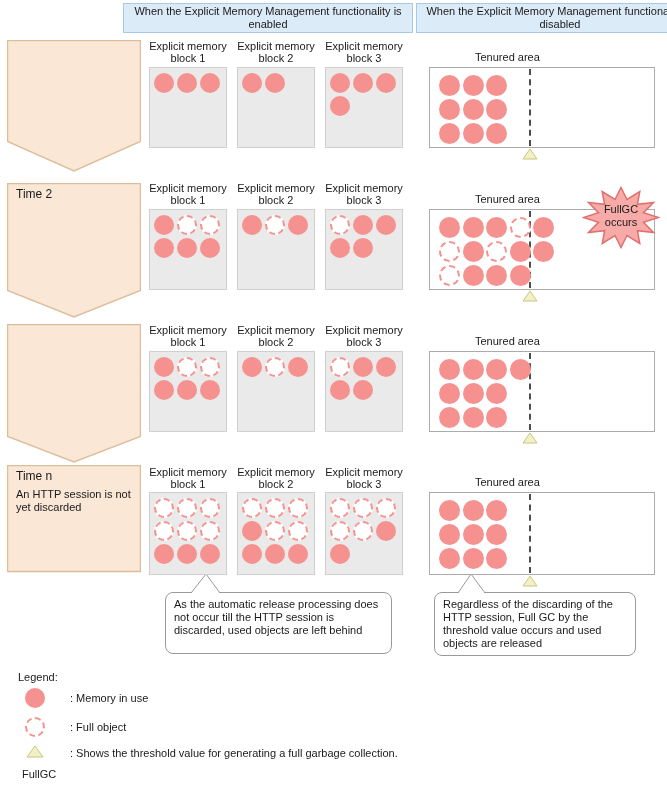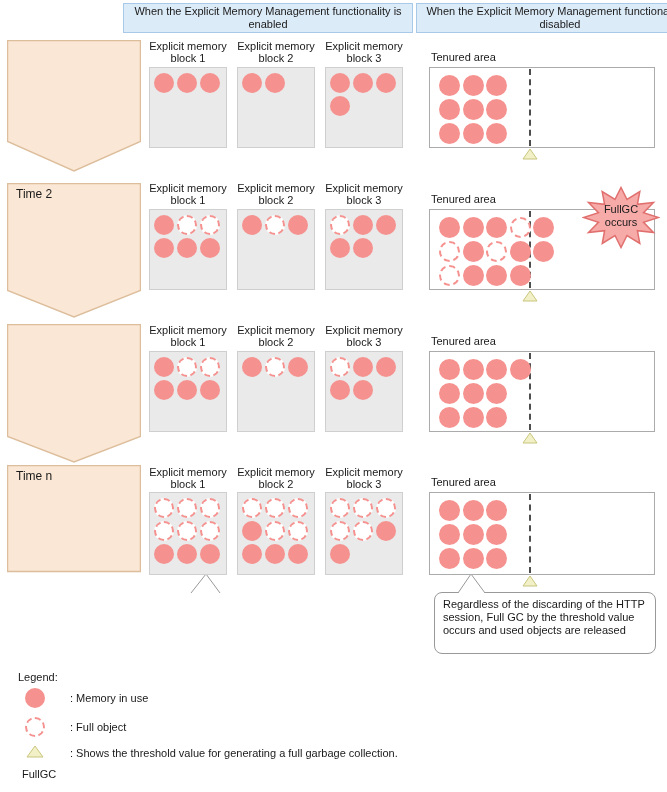--- a/index.html
+++ b/index.html
@@ -5,44 +5,45 @@
   html,body{margin:0;padding:0;background:#fff;}
   body{font-family:"Liberation Sans", sans-serif; color:#1a1a1a;}
   #canvas{position:relative;width:667px;height:792px;background:#fff;font-size:11px;line-height:13px;overflow:hidden;}
   .hdr{position:absolute;background:var(--blue-fill);border:1px solid var(--blue-border);
        display:flex;align-items:center;justify-content:center;text-align:center;
        padding:1px 6px;box-sizing:border-box;line-height:13px;}
   #hdr-left{left:123px;top:3px;width:290px;height:30px;}
   #hdr-right{left:416px;top:3px;width:288px;height:30px;}
   .block-label{position:absolute;text-align:center;line-height:12px;}
   .block-box{position:absolute;background:var(--gray-fill);border:1px solid var(--gray-border);box-sizing:border-box;}
-  .ten-label{position:absolute;}
+  .ten-label{position:absolute;margin-left:44px;}
   .ten-box{position:absolute;background:#fff;border:1px solid var(--tenured-border);box-sizing:border-box;}
   .dot{position:absolute;border-radius:50%;box-sizing:border-box;}
   .dot.s{background:var(--pink);}
   .dot.d{background:#fff;border:2px dashed var(--pink);}
   .dashed-line{position:absolute;width:0;border-left:2px dashed var(--line-color);}
   .marker-text{position:absolute;width:118px;}
   .t-title{font-size:12px;margin-bottom:5px;}
   .callout{position:absolute;background:#fff;border:1px solid var(--bubble-border);
            border-radius:8px;padding:5px 8px;box-sizing:border-box;line-height:13px;}
   #callout-left{left:165px;top:592px;width:227px;min-height:62px;}
-  #callout-right{left:434px;top:592px;width:222px;min-height:62px;}
+  #callout-right{left:434px;top:592px;width:202px;min-height:62px;}
   .tail{position:absolute;}
   .legend-text{position:absolute;}
   .lg-dot{position:absolute;border-radius:50%;box-sizing:border-box;}
 </style>
 </head>
 <body>
 
 <div id="canvas">
 
   <div class="hdr" id="hdr-left">When the Explicit Memory Management functionality is enabled</div>
   <div class="hdr" id="hdr-right">When the Explicit Memory Management functionality is disabled</div>
 
+  <div class="callout" id="callout-left">As the automatic release processing does not occur till the HTTP session is discarded, used objects are left behind</div>
   <svg class="tail" style="left:186px;top:572px;" width="38" height="22">
     <path d="M5,21 L20,2 L34,21" fill="#ffffff" stroke="var(--bubble-border)" stroke-width="1"></path>
   </svg>
 
   <div class="callout" id="callout-right">Regardless of the discarding of the HTTP session, Full GC by the threshold value occurs and used objects are released</div>
   <svg class="tail" style="left:452px;top:572px;" width="38" height="22">
     <path d="M6,21 L19,2 L33,21" fill="#ffffff" stroke="var(--bubble-border)" stroke-width="1"></path>
   </svg>
 
   <div class="legend-text" style="left:18px;top:671px;">Legend:</div>
@@ -211,20 +212,21 @@
     <div class="dot s" style="left: 462.5px; top: 407px; width: 21px; height: 21px;"></div>
     <div class="dot s" style="left: 486px; top: 407px; width: 21px; height: 21px;"></div>
     <svg width="16" height="12" style="position: absolute; left: 522px; top: 432px;">
       <polygon points="8,1 15,11 1,11" fill="#F2F0C6" stroke="#C9C67E" stroke-width="1"></polygon>
     </svg>
     <svg width="134" height="108" style="position: absolute; left: 7px; top: 465px;">
       <polygon points="0.5,0.5 133.5,0.5 133.5,106.5 0.5,106.5" fill="#FAE7D5" stroke="#DDBE9C" stroke-width="1.5"></polygon>
     </svg>
     <div class="marker-text" style="left: 16px; top: 470px;">
       <div class="t-title">Time n</div>
+      <div class="t-desc">An HTTP session is not yet discarded</div>
     </div>
     <div class="block-label" style="left: 140px; top: 466px; width: 96px;">
       <div>Explicit memory</div>
       <div>block 1</div>
     </div>
     <div class="block-box" style="left: 149px; top: 492px; width: 78px; height: 83px;"></div>
     <div class="dot d" style="left: 154px; top: 498px; width: 20px; height: 20px;"></div>
     <div class="dot d" style="left: 177px; top: 498px; width: 20px; height: 20px;"></div>
     <div class="dot d" style="left: 200px; top: 498px; width: 20px; height: 20px;"></div>
     <div class="dot d" style="left: 154px; top: 521px; width: 20px; height: 20px;"></div>

